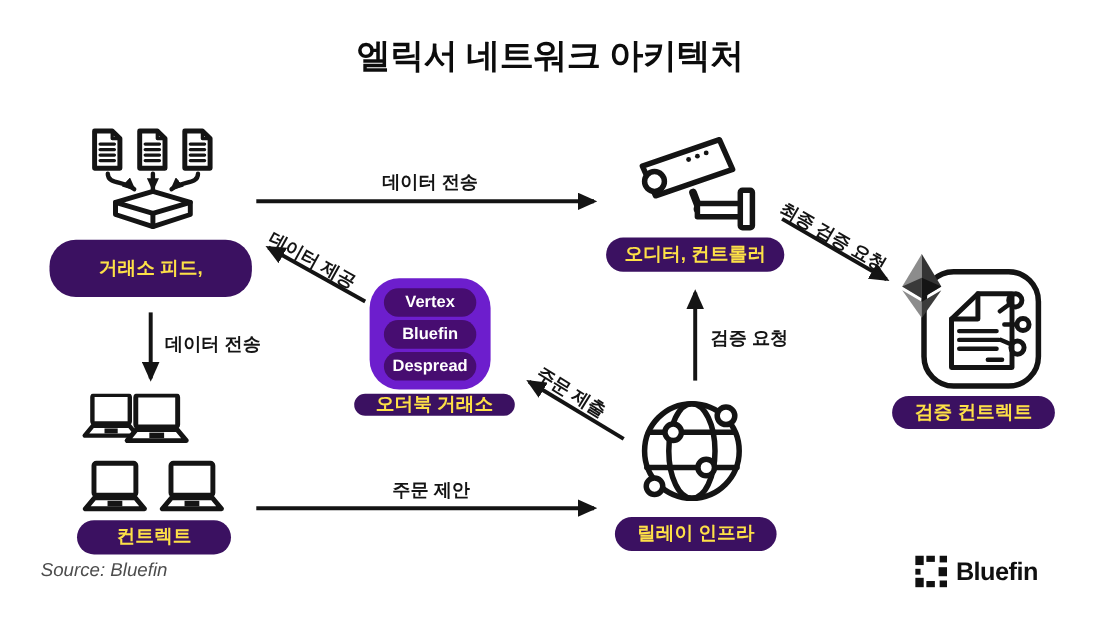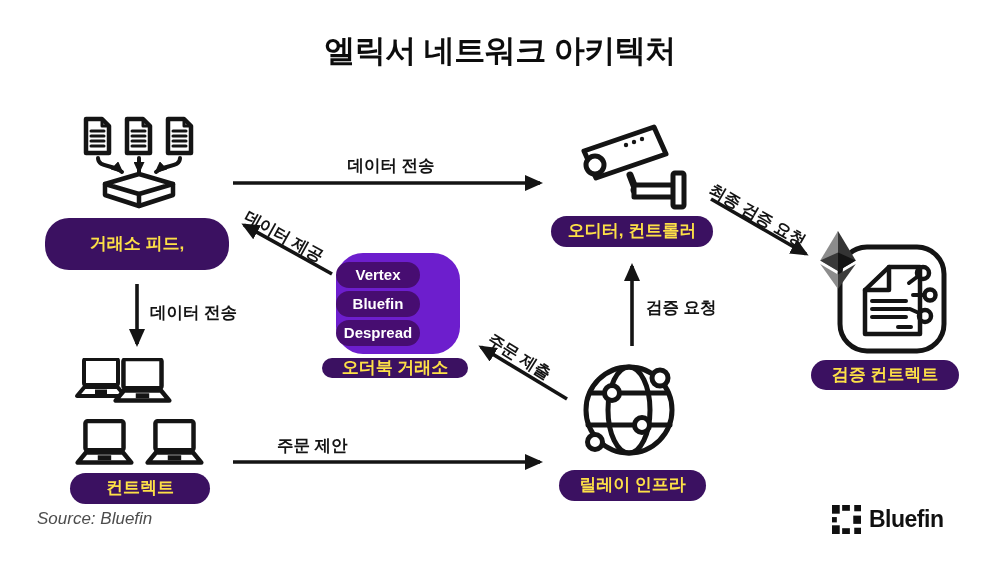--- a/index.html
+++ b/index.html
@@ -14,23 +14,23 @@
   .pill{
     position:absolute;background:#3b1161;color:#fde047;font-weight:700;
     display:flex;flex-direction:column;align-items:center;justify-content:center;
     border-radius:22px;font-size:17px;line-height:1.3;text-align:center;
   }
   .edge-label{
     position:absolute;font-size:16.5px;font-weight:700;color:#141414;white-space:nowrap;
   }
   .node-icon{position:absolute;}
   .obox{
-    position:absolute;left:336px;top:253px;width:124px;height:101px;
+    position:absolute;left:336px;top:253px;width:110px;height:101px;
     background:#6d1ecd;border-radius:27px;display:flex;flex-direction:column;
-    justify-content:center;gap:3px;padding:0;
+    justify-content:center;align-items:center;gap:3px;padding:0;
   }
   .obox .opill{
     width:84px;height:26px;background:#470d71;border-radius:13px;color:#fff;
     font-size:15px;font-weight:700;display:flex;align-items:center;justify-content:center;
   }
   .source{
     position:absolute;left:37px;top:509px;font-style:italic;font-size:17px;color:#4d4d4d;
   }
   .brand{position:absolute;left:832px;top:505px;display:flex;align-items:center;gap:8px;}
   .brand-text{font-size:23px;font-weight:800;color:#101010;letter-spacing:-0.5px;}
@@ -54,21 +54,21 @@
     <line x1="137" y1="284" x2="137" y2="344" stroke="#141414" stroke-width="3.6" marker-end="url(#ah)"></line>
     <line x1="233" y1="462" x2="540" y2="462" stroke="#141414" stroke-width="3.6" marker-end="url(#ah)"></line>
     <line x1="567" y1="399" x2="481" y2="347" stroke="#141414" stroke-width="3.6" marker-end="url(#ah)"></line>
     <line x1="632" y1="346" x2="632" y2="266" stroke="#141414" stroke-width="3.6" marker-end="url(#ah)"></line>
     <line x1="711" y1="199" x2="806" y2="254" stroke="#141414" stroke-width="3.6" marker-end="url(#ah)"></line>
   </svg>
 
   <div class="edge-label" style="left:291px;top:155px;width:200px;text-align:center;">데이터 전송</div>
   <div class="edge-label" style="left:251px;top:206px;transform:rotate(29deg);transform-origin:0 0;">데이터 제공</div>
   <div class="edge-label" style="left:150px;top:302px;">데이터 전송</div>
-  <div class="edge-label" style="left:277px;top:435px;width:200px;text-align:left;">주문 제안</div>
+  <div class="edge-label" style="left:292px;top:435px;width:200px;text-align:center;">주문 제안</div>
   <div class="edge-label" style="left:495px;top:329px;transform:rotate(32deg);transform-origin:0 0;">주문 제출</div>
   <div class="edge-label" style="left:646px;top:297px;">검증 요청</div>
   <div class="edge-label" style="left:716px;top:179px;transform:rotate(30deg);transform-origin:0 0;">최종 검증 요청</div>
 
   <div class="node-icon" style="left:83px;top:116px;">
     <svg width="112" height="100" viewBox="0 0 112 100" fill="none" stroke="#141414" stroke-width="4.5" stroke-linejoin="round" stroke-linecap="round">
       <defs>
         <marker id="ah2" markerUnits="userSpaceOnUse" markerWidth="12" markerHeight="11" refX="10" refY="5.5" orient="auto">
           <path d="M0,0 L12,5.5 L0,11 Z" fill="#141414" stroke="none"></path>
         </marker>

